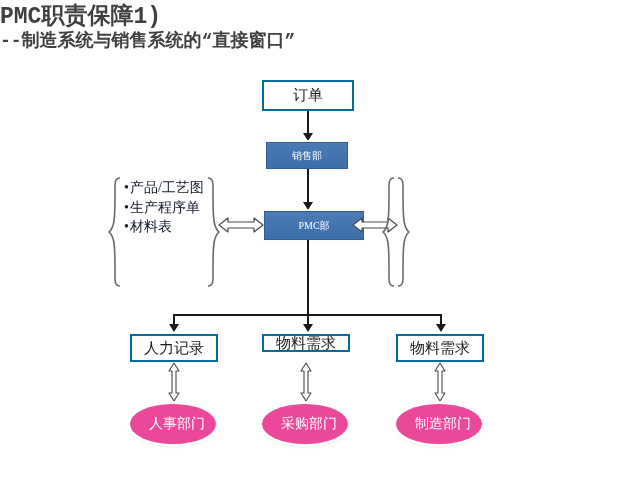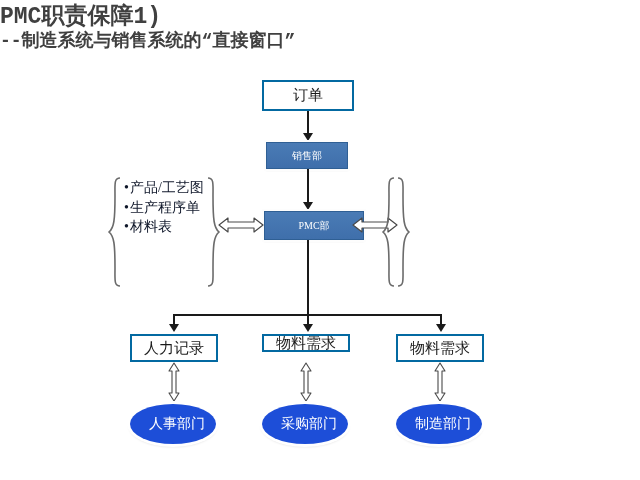--- a/index.html
+++ b/index.html
@@ -65,21 +65,21 @@
 
   #node-hr-demand  { left: 130px; top: 334px; width: 88px;  height: 28px; }
   #node-mat-demand { left: 262px; top: 334px; width: 88px;  height: 18px; }
   #node-mfg-order  { left: 396px; top: 334px; width: 88px;  height: 28px; }
 
   
   .ellipse {
     position: absolute;
     box-sizing: border-box;
     border-radius: 50%;
-    background: #1d4ed8;
+    background: #ec4899;
     color: #ffffff;
     font-size: 14px;
     display: flex;
     align-items: center;
     justify-content: center;
     box-shadow: 0 0 0 3px #ffffff, 0 2px 3px rgba(0,0,0,0.25);
     overflow: visible;
     white-space: nowrap;
   }
   .ellipse > span { position: relative; left: 4px; }

